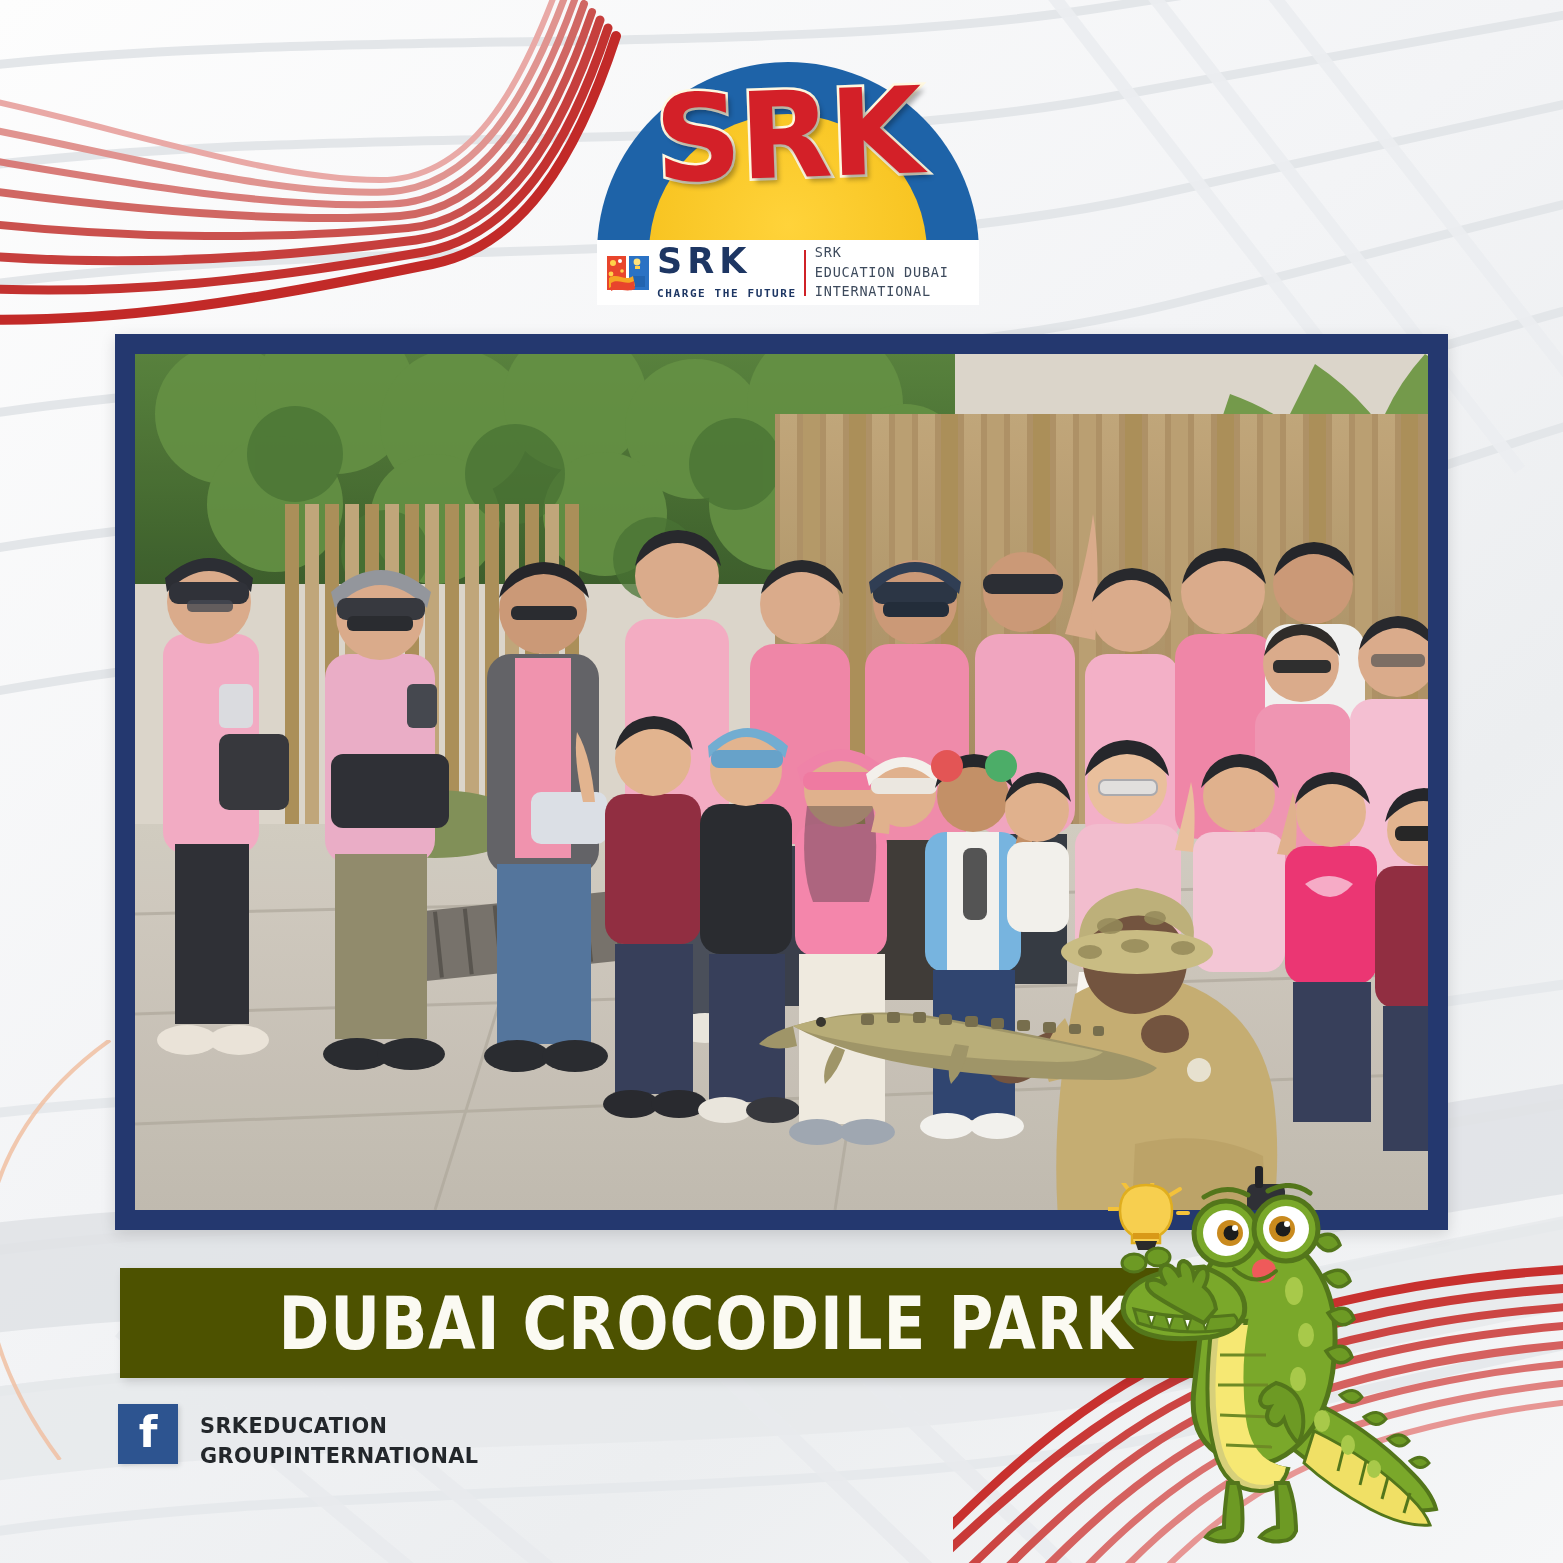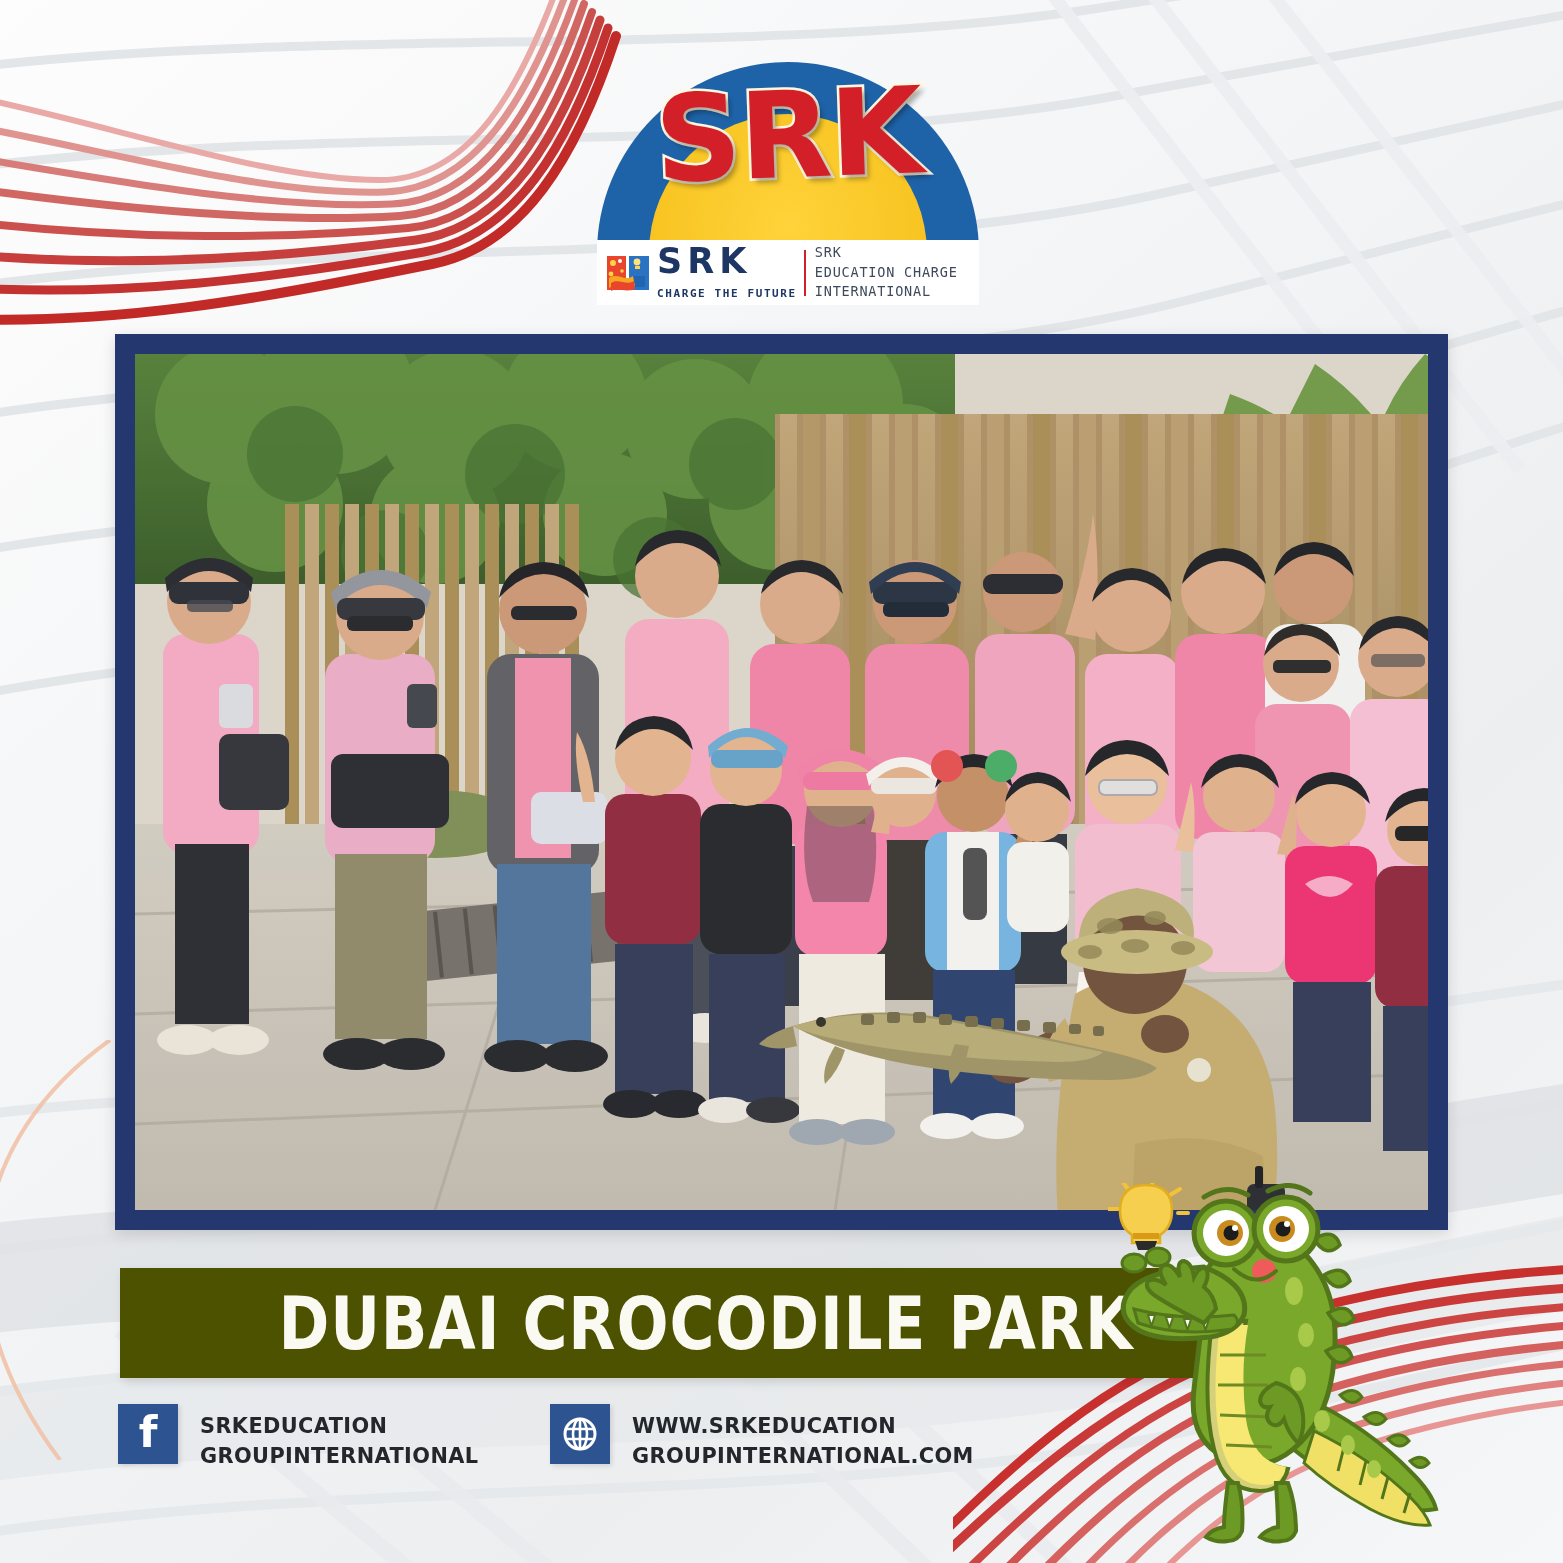--- a/index.html
+++ b/index.html
@@ -176,21 +176,21 @@
           <path d="M6 31 C14 26 21 34 29 29 L30 37 C21 41 13 35 6 39 Z" fill="#e8452c"></path>
         </svg>
       </span>
       <span>
         <div class="logo-srk">SRK</div>
         <div class="logo-tag">CHARGE THE FUTURE</div>
       </span>
       <span class="logo-divider"></span>
       <span class="logo-right">
         <div>SRK</div>
-        <div>EDUCATION CHARGE</div>
+        <div>EDUCATION DUBAI</div>
         <div>INTERNATIONAL</div>
       </span>
     </div>
   </div>
 
   <div class="frame">
     <div class="photo">
       <svg viewBox="0 0 1293 856" preserveAspectRatio="xMidYMid slice">
         <defs>
           <linearGradient id="grnd" x1="0" y1="0" x2="0" y2="1">
@@ -601,33 +601,20 @@
     <div class="f-item">
       <span class="f-badge">
         <span class="f-fb">f</span>
       </span>
       <span class="f-text">
         <div>SRKEDUCATION</div>
         <div>GROUPINTERNATIONAL</div>
       </span>
     </div>
 
-    <div class="f-item">
-      <span class="f-badge">
-        <svg width="38" height="38" viewBox="0 0 38 38">
-          <circle cx="19" cy="19" r="15" fill="none" stroke="#ffffff" stroke-width="3"></circle>
-          <ellipse cx="19" cy="19" rx="7" ry="15" fill="none" stroke="#ffffff" stroke-width="2.6"></ellipse>
-          <path d="M5 14 H33 M5 24 H33 M19 4 V34" stroke="#ffffff" stroke-width="2.6" fill="none"></path>
-        </svg>
-      </span>
-      <span class="f-text">
-        <div>WWW.SRKEDUCATION</div>
-        <div>GROUPINTERNATIONAL.COM</div>
-      </span>
-    </div>
 
   </div>
 
   <div class="croc">
     <svg viewBox="0 0 370 372">
 
       <g>
         <g stroke="#f4c23a" stroke-width="4" stroke-linecap="round">
           <path d="M20 6 L14 -2"></path>
             <path d="M44 2 L46 -8"></path>

